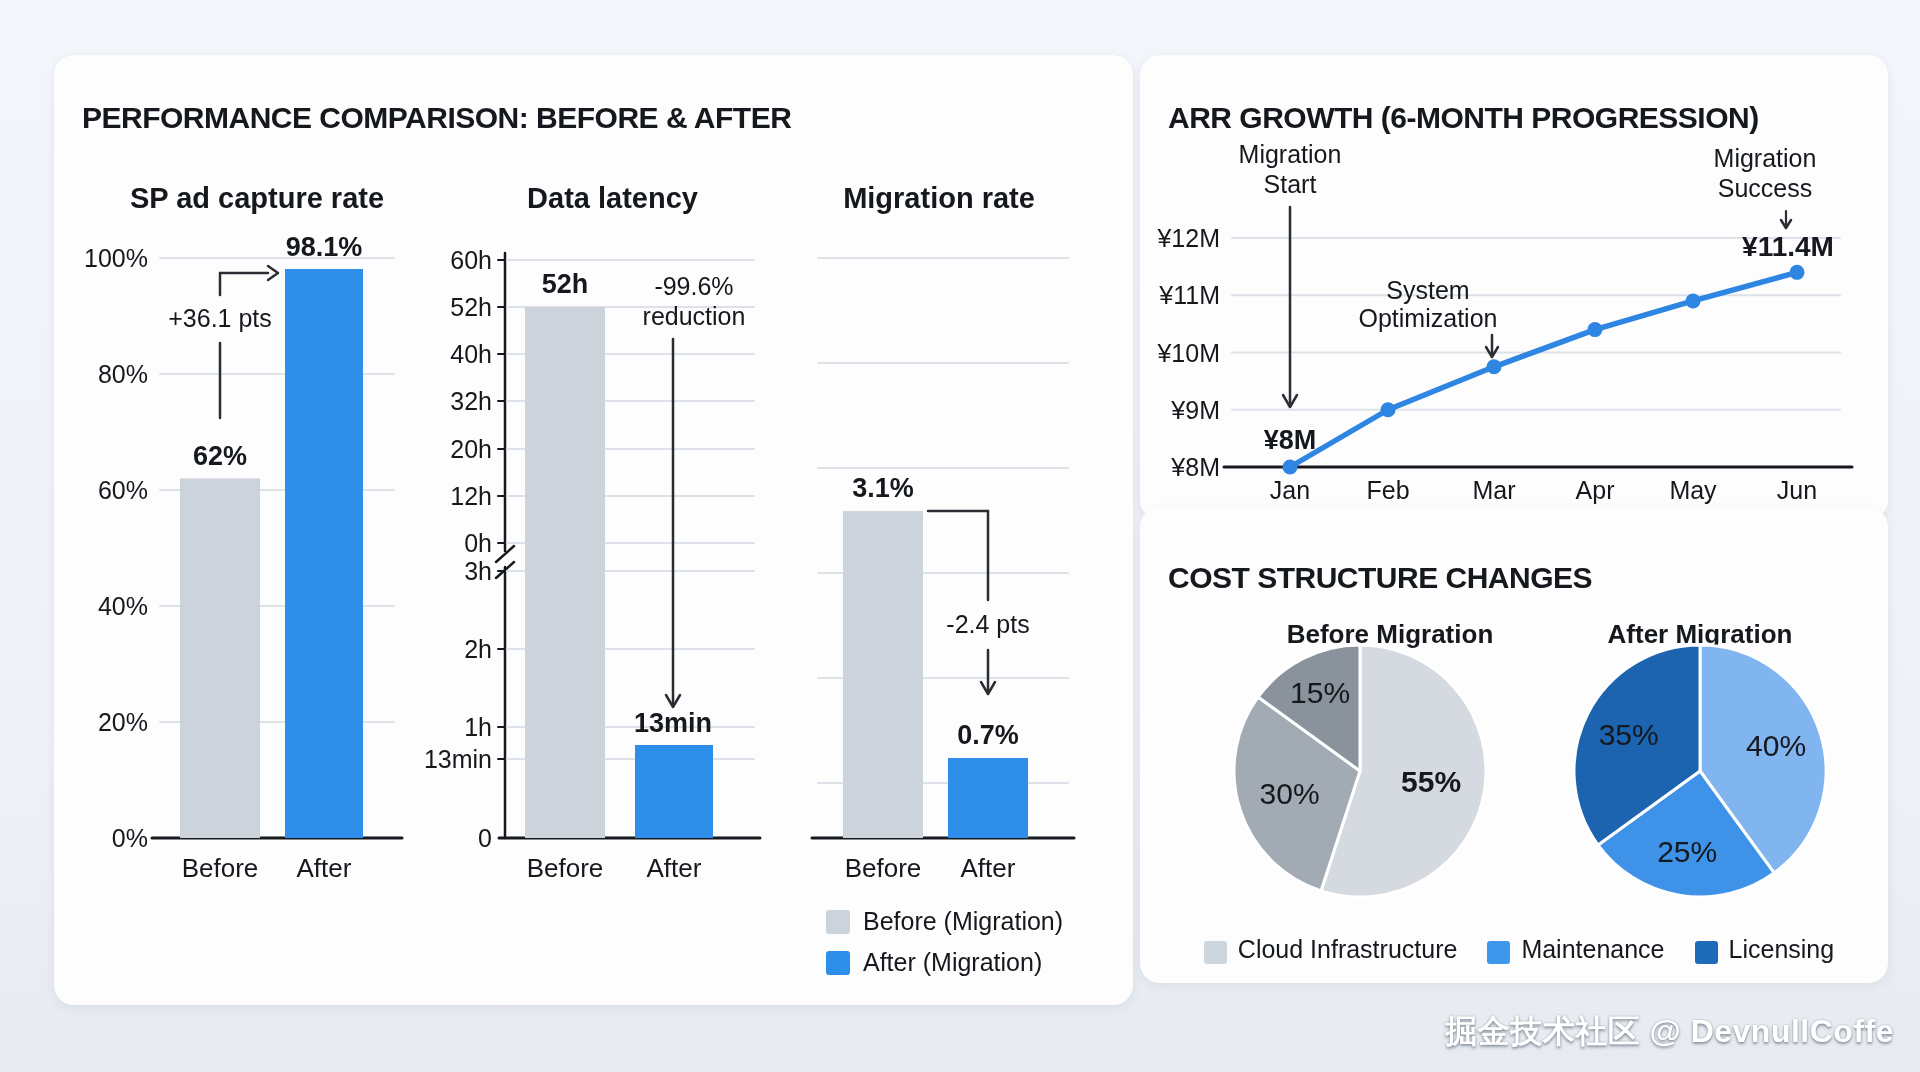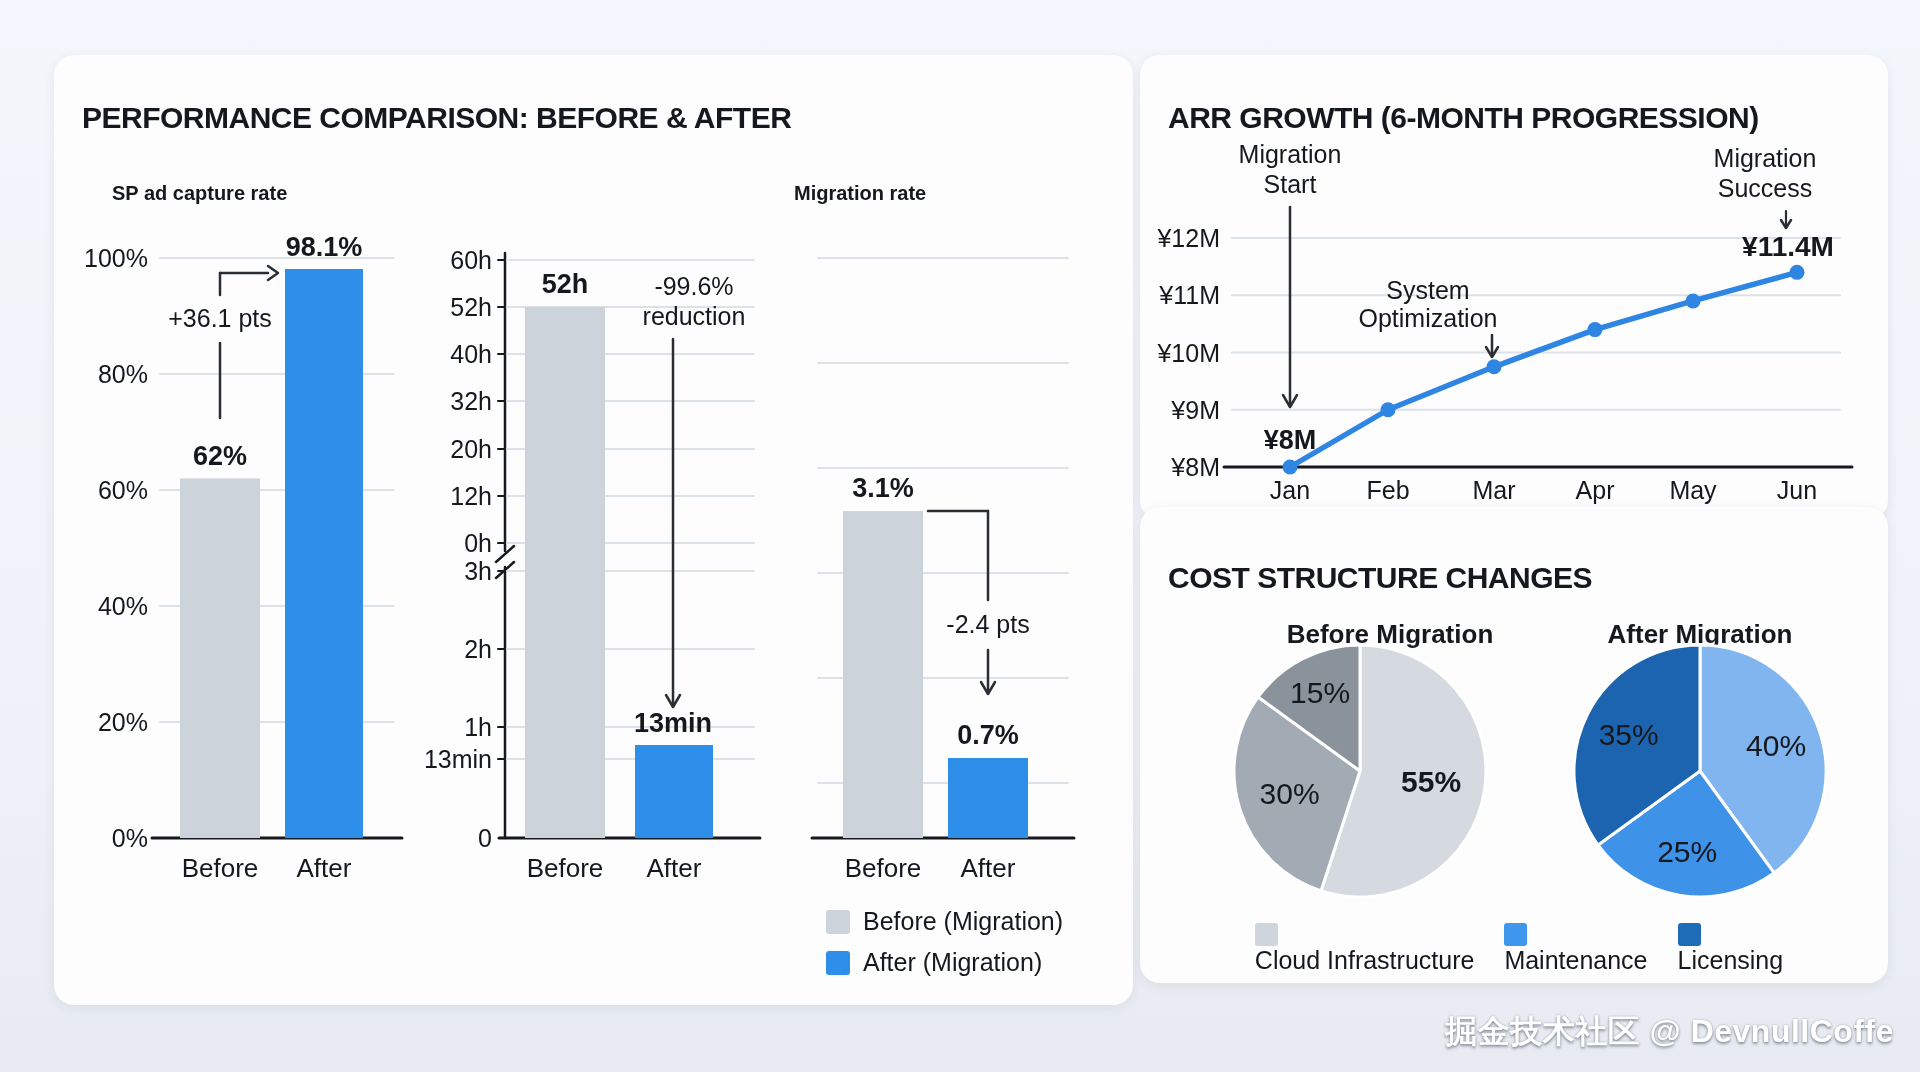--- a/index.html
+++ b/index.html
@@ -11,48 +11,49 @@
   .page{position:relative;width:1920px;height:1072px;
     background:linear-gradient(180deg,#f3f6fb 0%,#eef1f7 70%,#e7ebf1 100%);}
   .card{position:absolute;background:#fdfdfe;border-radius:20px;
     box-shadow:0 3px 12px rgba(25,35,55,.07);padding-left:13px;}
   .card-perf{left:54px;top:55px;width:1066px;height:950px;}
   .card-arr{left:1140px;top:55px;width:735px;height:465px;}
   .card-cost{left:1140px;top:507px;width:735px;height:476px;}
   .card h1{position:absolute;left:28px;top:46px;margin:0;
     font-size:30px;font-weight:700;letter-spacing:-0.5px;white-space:nowrap;}
   .card-cost h1{top:54px;}
-  .ct{position:absolute;margin:0;top:127px;font-size:20px;font-weight:700;text-align:left;}
+  .ct{position:absolute;margin:0;top:127px;font-size:29px;font-weight:700;text-align:center;}
   .ct1{left:58px;width:290px;}
   .ct2{left:416px;width:285px;}
   .ct3{left:740px;width:290px;}
   .pt{position:absolute;margin:0;top:112px;font-size:26px;font-weight:700;text-align:center;}
   .pt1{left:110px;width:280px;}
   .pt2{left:420px;width:280px;}
   svg.chart{position:absolute;left:0;top:0;}
   svg text{font-family:"Liberation Sans",sans-serif;fill:#15181c;}
   .legend-v{position:absolute;left:772px;top:852px;font-size:25px;}
   .legend-v .lrow{display:flex;align-items:center;margin-bottom:12px;}
   .legend-v .sw{width:24px;height:24px;border-radius:3px;margin-right:13px;flex:0 0 auto;}
   .legend-h{position:absolute;left:40px;right:30px;bottom:14px;height:40px;
     display:flex;align-items:center;justify-content:center;gap:30px;font-size:25px;}
-  .legend-h .litem{display:flex;align-items:flex-start;flex-direction:column;}
+  .legend-h .litem{display:flex;align-items:flex-end;}
   .legend-h .sw{width:23px;height:23px;border-radius:3px;margin-right:11px;flex:0 0 auto;}
   .watermark{position:absolute;right:26px;bottom:18px;
     font-size:32px;font-weight:700;letter-spacing:.5px;color:#ffffff;
     text-shadow:0 2px 3px rgba(95,105,120,.65), 0 0 2px rgba(130,140,150,.7);}
 </style>
 </head>
 <body>
 
 <div class="page">
 
   <section class="card card-perf">
     <h1>PERFORMANCE COMPARISON: BEFORE &amp; AFTER</h1>
     <h2 class="ct ct1">SP ad capture rate</h2>
+    <h2 class="ct ct2">Data latency</h2>
     <h2 class="ct ct3">Migration rate</h2>
     <svg class="chart" id="perf-svg" width="1066" height="950" viewBox="0 0 1066 950">
         <line x1="106" y1="203" x2="340" y2="203" stroke="#dde2e8" stroke-width="2" stroke-linecap="round"></line>
         <text x="94" y="212" font-size="25" text-anchor="end" font-weight="400" fill="#15181c">100%</text>
         <line x1="106" y1="319" x2="340" y2="319" stroke="#dde2e8" stroke-width="2" stroke-linecap="round"></line>
         <text x="94" y="328" font-size="25" text-anchor="end" font-weight="400" fill="#15181c">80%</text>
         <line x1="106" y1="435" x2="340" y2="435" stroke="#dde2e8" stroke-width="2" stroke-linecap="round"></line>
         <text x="94" y="444" font-size="25" text-anchor="end" font-weight="400" fill="#15181c">60%</text>
         <line x1="106" y1="551" x2="340" y2="551" stroke="#dde2e8" stroke-width="2" stroke-linecap="round"></line>
         <text x="94" y="560" font-size="25" text-anchor="end" font-weight="400" fill="#15181c">40%</text>

